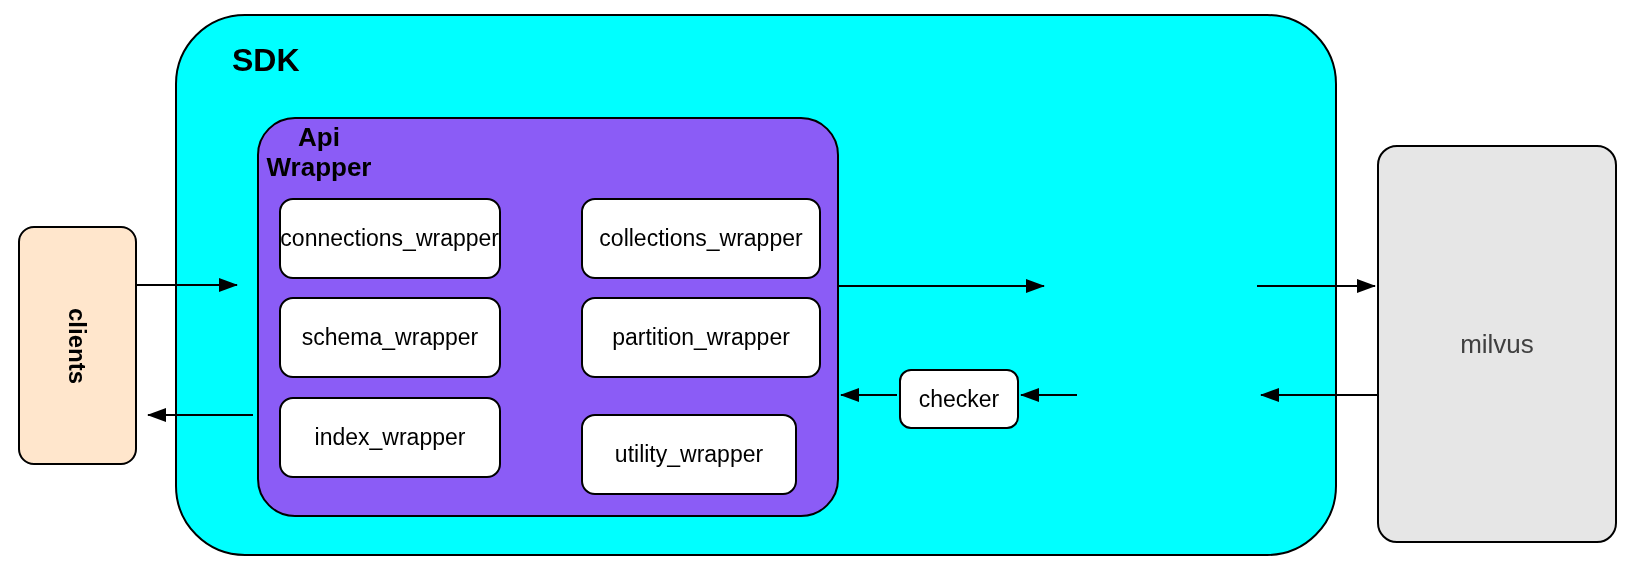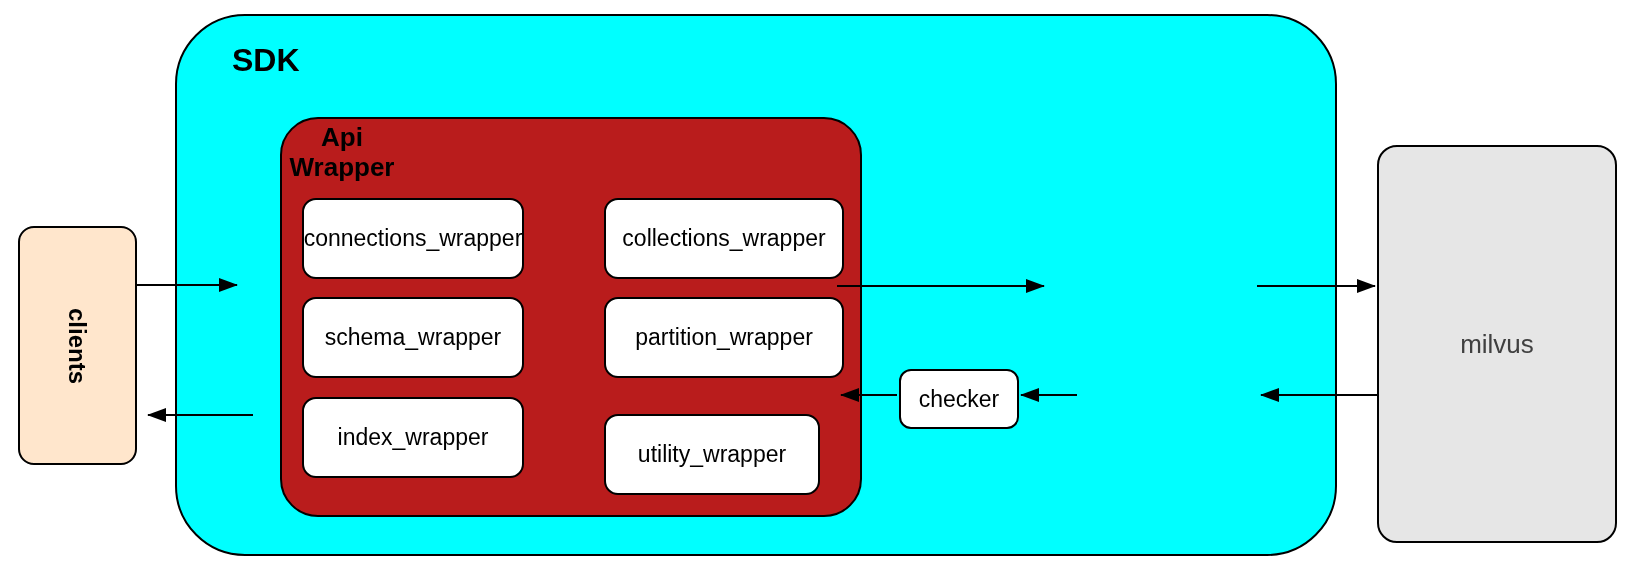--- a/index.html
+++ b/index.html
@@ -67,21 +67,21 @@
     font-weight: normal; font-size: 26px; color: #404040;
   }
   
   .wbox {
     background: #ffffff;
     border: 2px solid #000; border-radius: 14px;
     display: flex; align-items: center; justify-content: center;
     font-size: 23px; color: #000;
     white-space: nowrap;
   }
-  .b-connections { left: 20px;  top: 79px;  width: 222px; height: 81px; }
+  .b-connections { left: 20px;  top: 79px;  width: 222px; height: 81px; justify-content: flex-end; }
   .b-collections { left: 322px; top: 79px;  width: 240px; height: 81px; }
   .b-schema      { left: 20px;  top: 178px; width: 222px; height: 81px; }
   .b-partition   { left: 322px; top: 178px; width: 240px; height: 81px; }
   .b-index       { left: 20px;  top: 278px; width: 222px; height: 81px; }
   .b-utility     { left: 322px; top: 295px; width: 216px; height: 81px; }
   .checker {
     position: absolute;
     left: 722px; top: 353px; width: 120px; height: 60px;
     border-radius: 12px;
   }
@@ -101,21 +101,21 @@
 
 <div class="stage">
 
   <div class="node clients" style="background: rgb(255, 230, 204);">
     <span class="vlabel">clients</span>
   </div>
 
   <div class="node sdk" style="background: rgb(0, 255, 255);">
     <div class="lbl sdk-lbl">SDK</div>
 
-    <div class="api-wrapper" style="background: #b91c1c; margin-left: 23px;">
+    <div class="api-wrapper" style="background: #8b5cf6;">
       <div class="lbl api-wrapper-lbl">Api Wrapper</div>
 
       <div class="wbox b-connections">
         <span>connections_wrapper</span>
       </div>
       <div class="wbox b-collections">
         <span>collections_wrapper</span>
       </div>
       <div class="wbox b-schema">
         <span>schema_wrapper</span>

